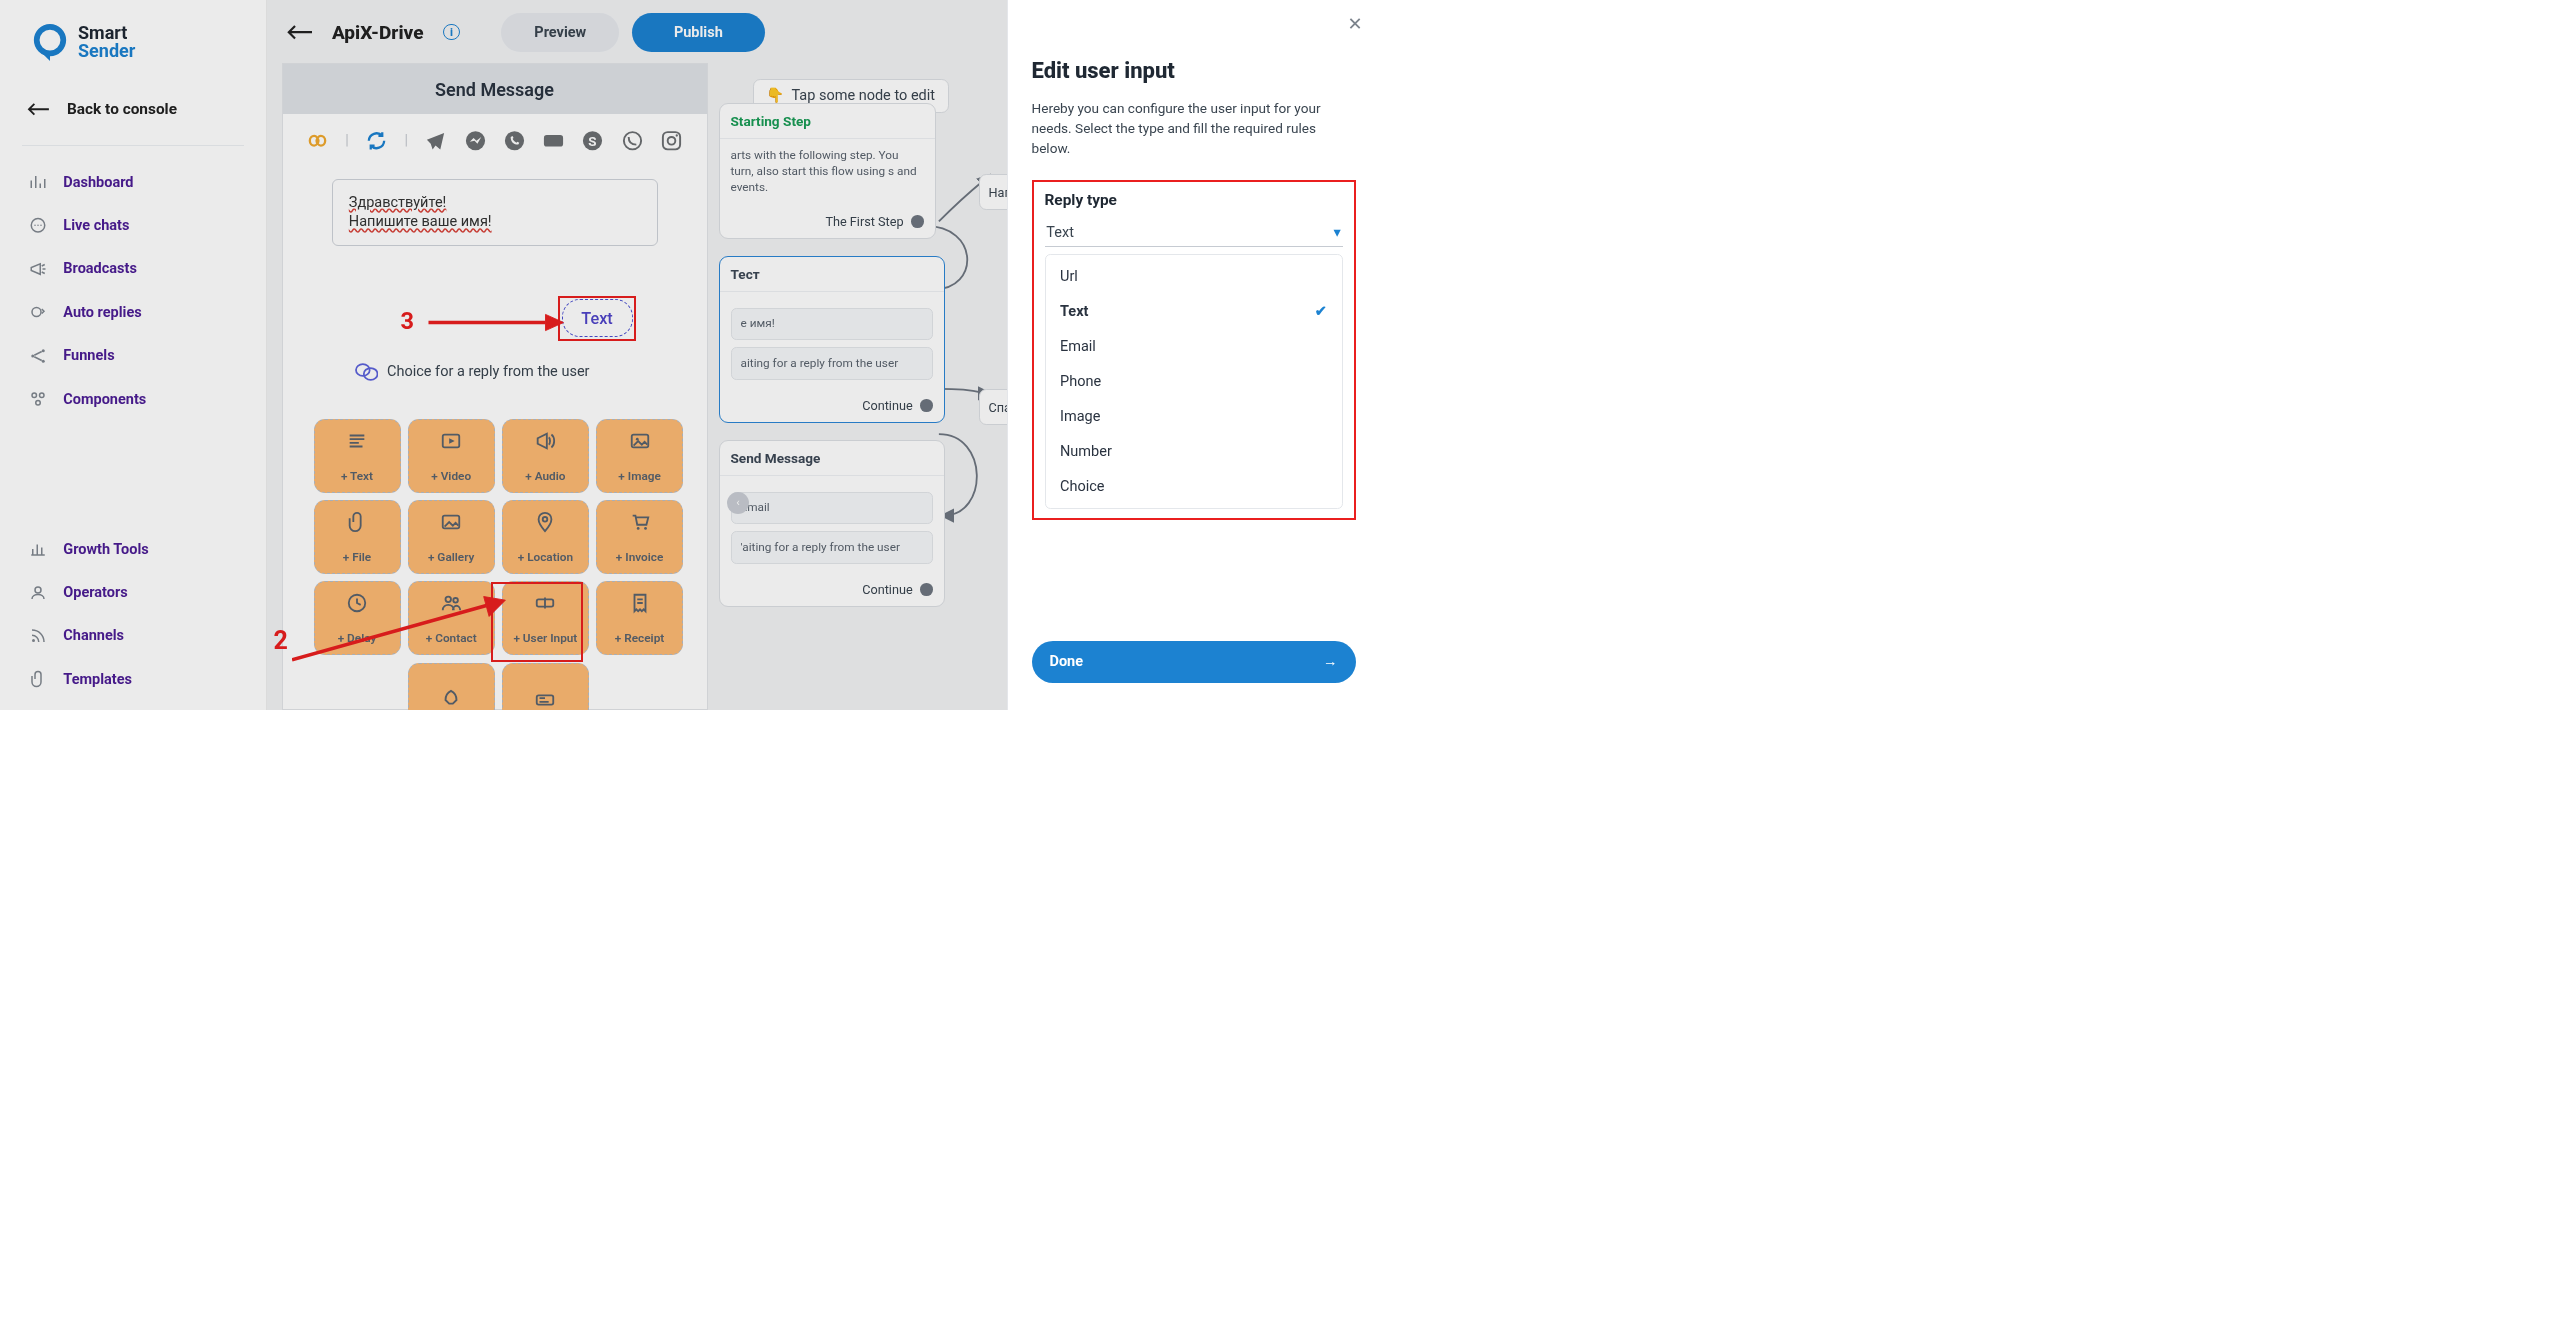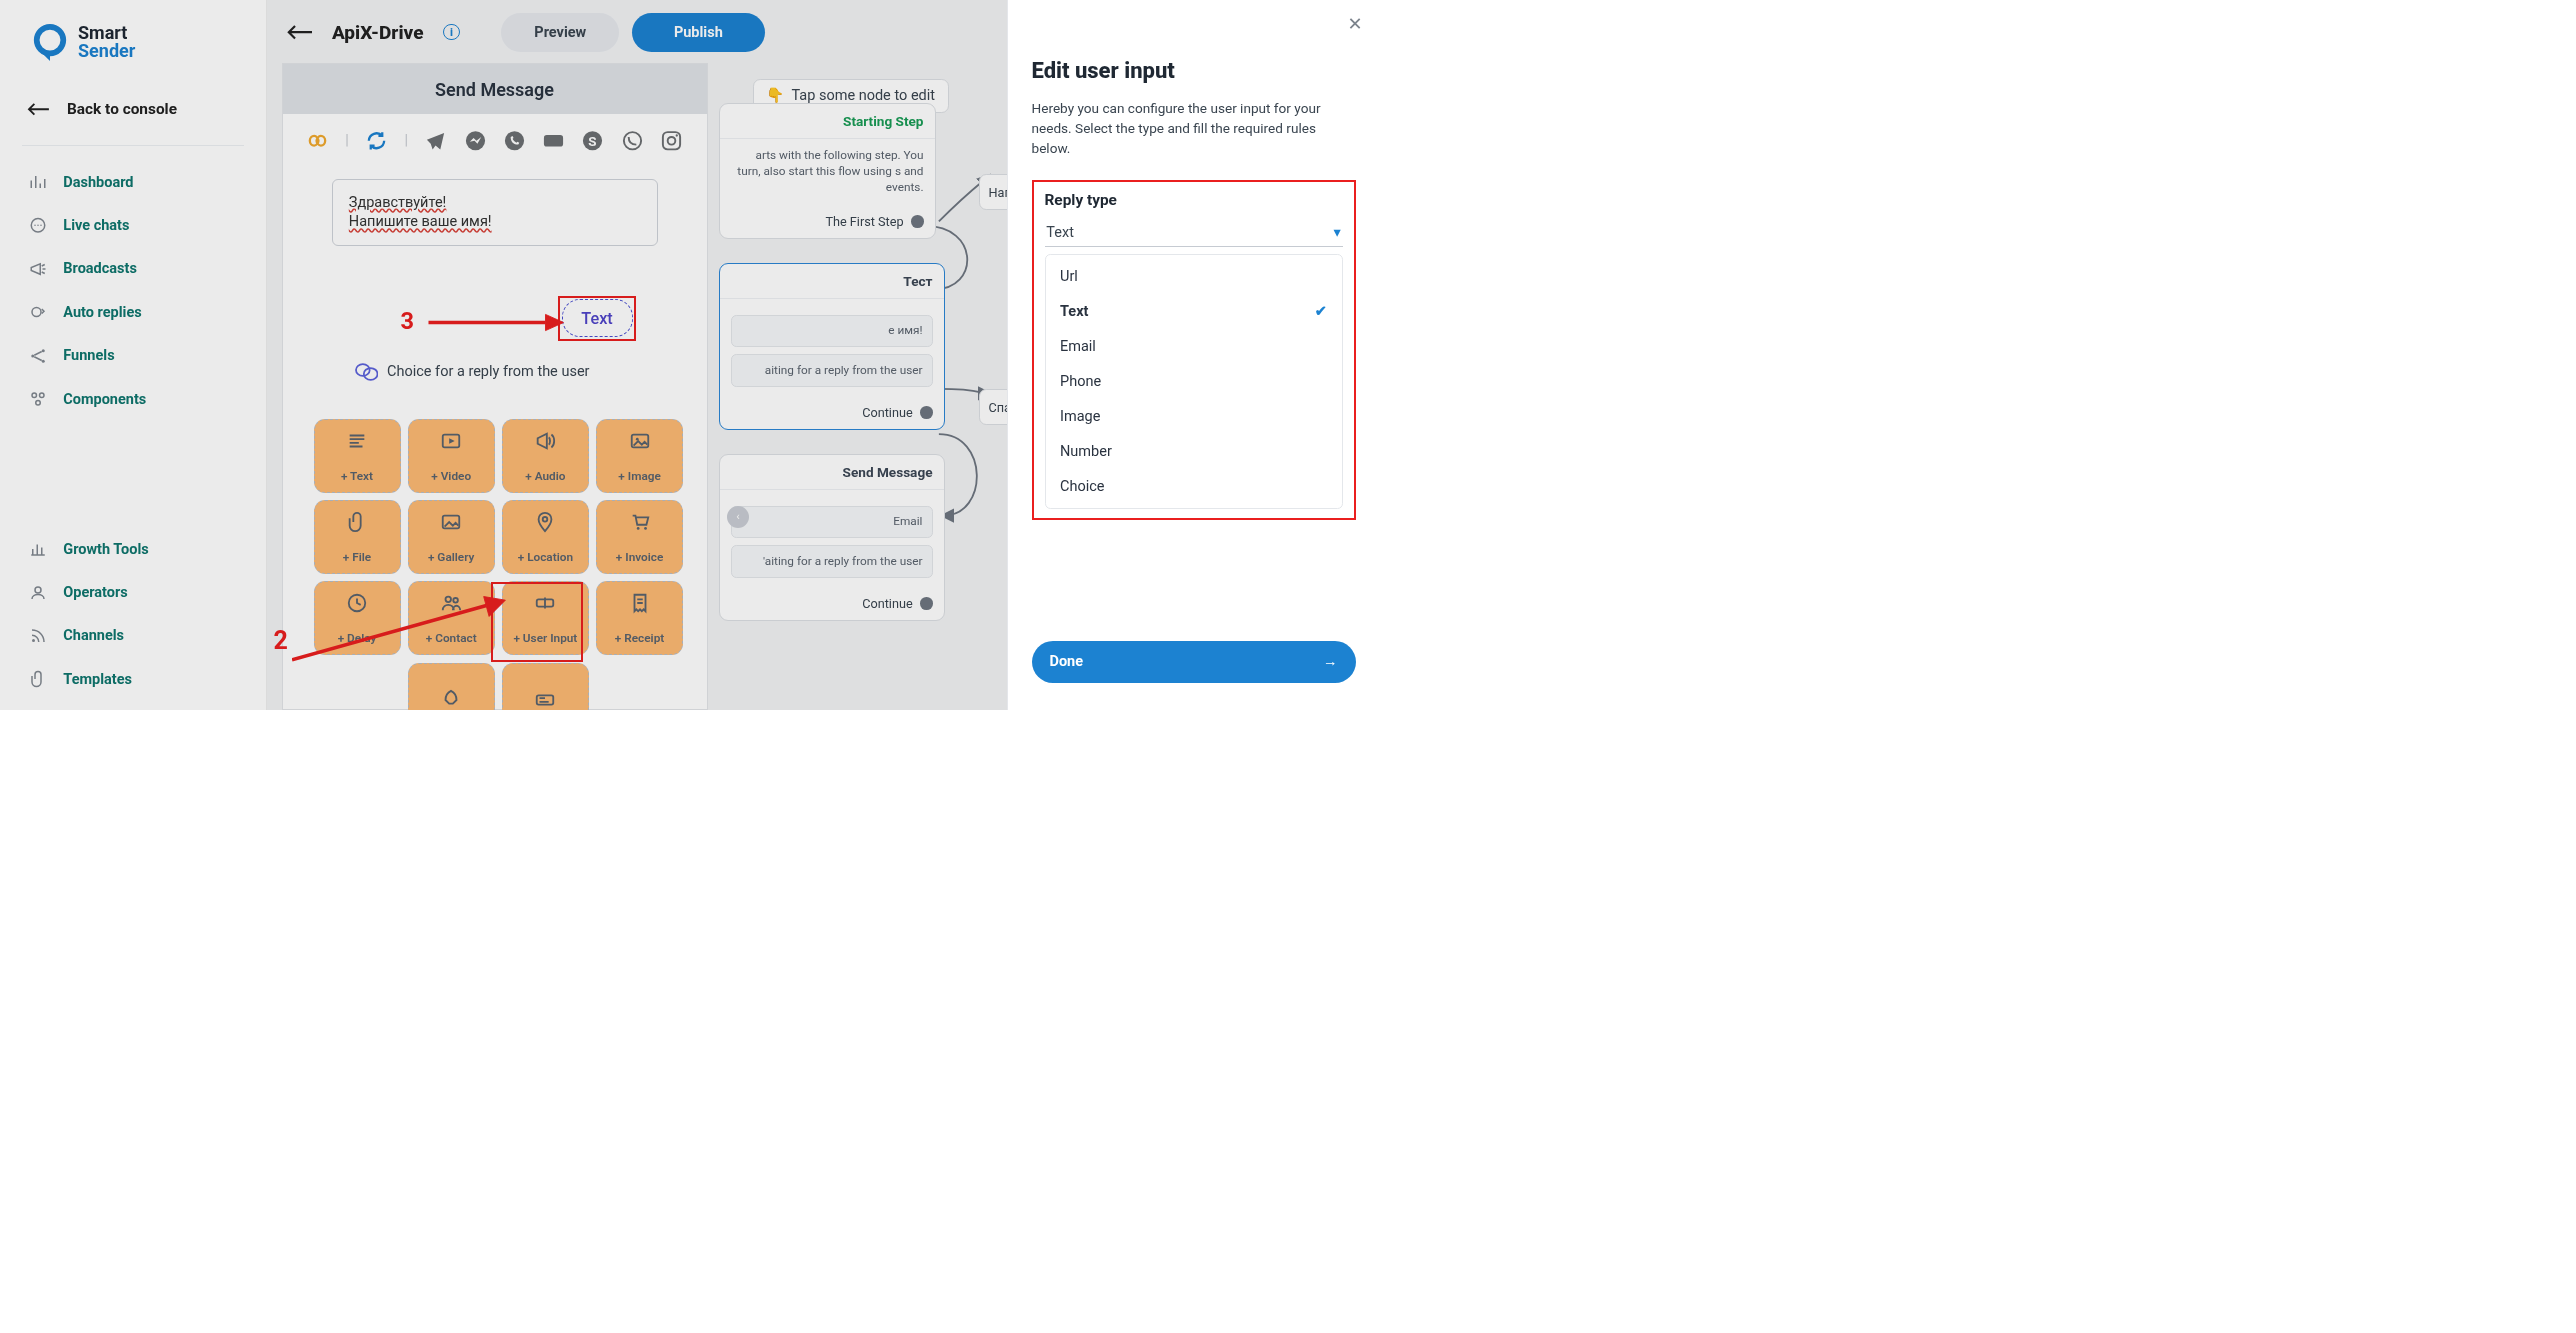--- a/index.html
+++ b/index.html
@@ -8,21 +8,21 @@
 .scrim{position:absolute;left:0;top:0;right:372px;bottom:0;background:rgba(0,0,0,.08);pointer-events:none;z-index:5;}
 .sidebar{width:267px;flex-shrink:0;background:#fff;border-right:0.9px solid #eee;display:flex;flex-direction:column;padding-top:16.3px;}
 .logo{display:flex;align-items:center;gap:9px;padding:7.2px 31px 16.3px;}
 .logo svg{width:38px;height:38px;}
 .logo-text{display:flex;flex-direction:column;line-height:1;}
 .logo-text .l1{font-weight:700;color:#1f2833;font-size:18px;}
 .logo-text .l2{font-weight:700;color:#1c82d1;font-size:18px;}
 .back{display:flex;align-items:center;gap:18px;padding:22px 27px;font-weight:700;color:#222;font-size:15.4px;}
 .sb-sep{height:0.9px;background:#eceff2;margin:5.4px 22px;}
 .nav{padding:9px 0;}
-.nav-item{display:flex;align-items:center;gap:16.3px;padding:12.7px 29px;color:#0f766e;font-weight:700;font-size:14.5px;cursor:pointer;}
+.nav-item{display:flex;align-items:center;gap:16.3px;padding:12.7px 29px;color:#4c1d95;font-weight:700;font-size:14.5px;cursor:pointer;}
 .nav-item svg{width:18px;height:18px;opacity:.75;}
 .main{flex:1;background:#f1f2f4;position:relative;overflow:hidden;}
 .topbar{display:flex;align-items:center;gap:12.7px;padding:12.7px 20px;}
 .topbar .title{font-weight:800;font-size:19px;color:#222;margin-left:7.2px;margin-right:7.2px;}
 .btn-ghost{background:#e5e8ec;border:none;border-radius:905px;padding:11px 33px;font-weight:700;color:#3a4550;font-size:14.5px;}
 .btn-primary{background:#1c82d1;color:#fff;border:none;border-radius:905px;padding:11px 42px;font-weight:700;font-size:14.5px;}
 .info-i{width:16.3px;height:16.3px;border-radius:50%;border:1.4px solid #1c82d1;color:#1c82d1;display:inline-flex;align-items:center;justify-content:center;font-size:11px;font-weight:800;}
 .canvas{position:absolute;left:14.5px;right:14.5px;top:63px;bottom:0;}
 .tap-toast{position:absolute;left:471px;top:16.3px;background:#fff;border:0.9px solid #dcdfe3;border-radius:7.2px;padding:7.2px 12.7px;display:flex;align-items:center;gap:7.2px;color:#3a4550;font-size:14.5px;}
 .send-panel{position:absolute;left:0;top:0;width:426px;height:100%;background:#fff;border:0.9px solid #e2e4e8;}
@@ -36,21 +36,21 @@
 .wait{position:absolute;left:72px;top:297px;display:flex;align-items:center;gap:9px;color:#3a4550;font-size:14.5px;}
 .wait svg{width:23.5px;height:20px;color:#5d63dc;}
 .grid{position:absolute;left:31px;top:355px;display:grid;grid-template-columns:repeat(4,87px);gap:7.2px;}
 .gcell{width:87px;height:74px;border:1.8px dashed #b7bdc6;border-radius:11px;display:flex;flex-direction:column;align-items:center;justify-content:center;gap:17px;color:#5a636e;font-size:11.8px;font-weight:600;background:#fdba74;}
 .gcell svg{width:22px;height:22px;}
 .hl-ui{position:absolute;left:208px;top:518px;width:92px;height:80px;border:2.7px solid #ea1f1f;}
 .num2{position:absolute;left:-9px;top:562px;color:#ea1f1f;font-size:25px;font-weight:700;}
 .num3{position:absolute;left:118px;top:243px;color:#ea1f1f;font-size:23.5px;font-weight:700;}
 .arrow{position:absolute;stroke:#ea1f1f;fill:#ea1f1f;}
 .flow{position:absolute;left:437px;top:40px;width:299px;}
-.card{background:#fff;border:0.9px solid #dcdfe3;border-radius:9px;margin-bottom:24px;position:relative;text-align:right;}
+.card{background:#fff;border:0.9px solid #dcdfe3;border-radius:9px;margin-bottom:17px;position:relative;}
 .card .hdr{padding:9px 11px;font-weight:700;color:#1a9c56;border-bottom:0.9px solid #eef0f3;font-size:13.6px;}
 .card .body{padding:9px 11px;color:#5a636e;font-size:11.8px;line-height:1.35;}
 .card .pill{background:#f5f7f9;border:0.9px solid #e3e6ea;border-radius:5.4px;padding:7.2px 9px;margin-top:7.2px;font-size:11.8px;color:#5a636e;}
 .card .foot{display:flex;justify-content:flex-end;align-items:center;padding:9px 11px;gap:7.2px;color:#3a4550;font-size:12.7px;}
 .card .rlabel{color:#3a4550;font-size:12.7px;}
 .dot{width:12.7px;height:12.7px;border-radius:50%;background:#6e7680;}
 .card.blue{border:1.8px solid #2b86d6;}
 .card.blue .hdr{color:#3c4755;}
 .ext{position:absolute;left:697px;top:111px;width:63px;height:36px;background:#fff;border:0.9px solid #dcdfe3;border-radius:7.2px;display:flex;align-items:center;padding:0 9px;color:#3a4550;font-size:12.7px;}
 .ext2{top:326px;}

